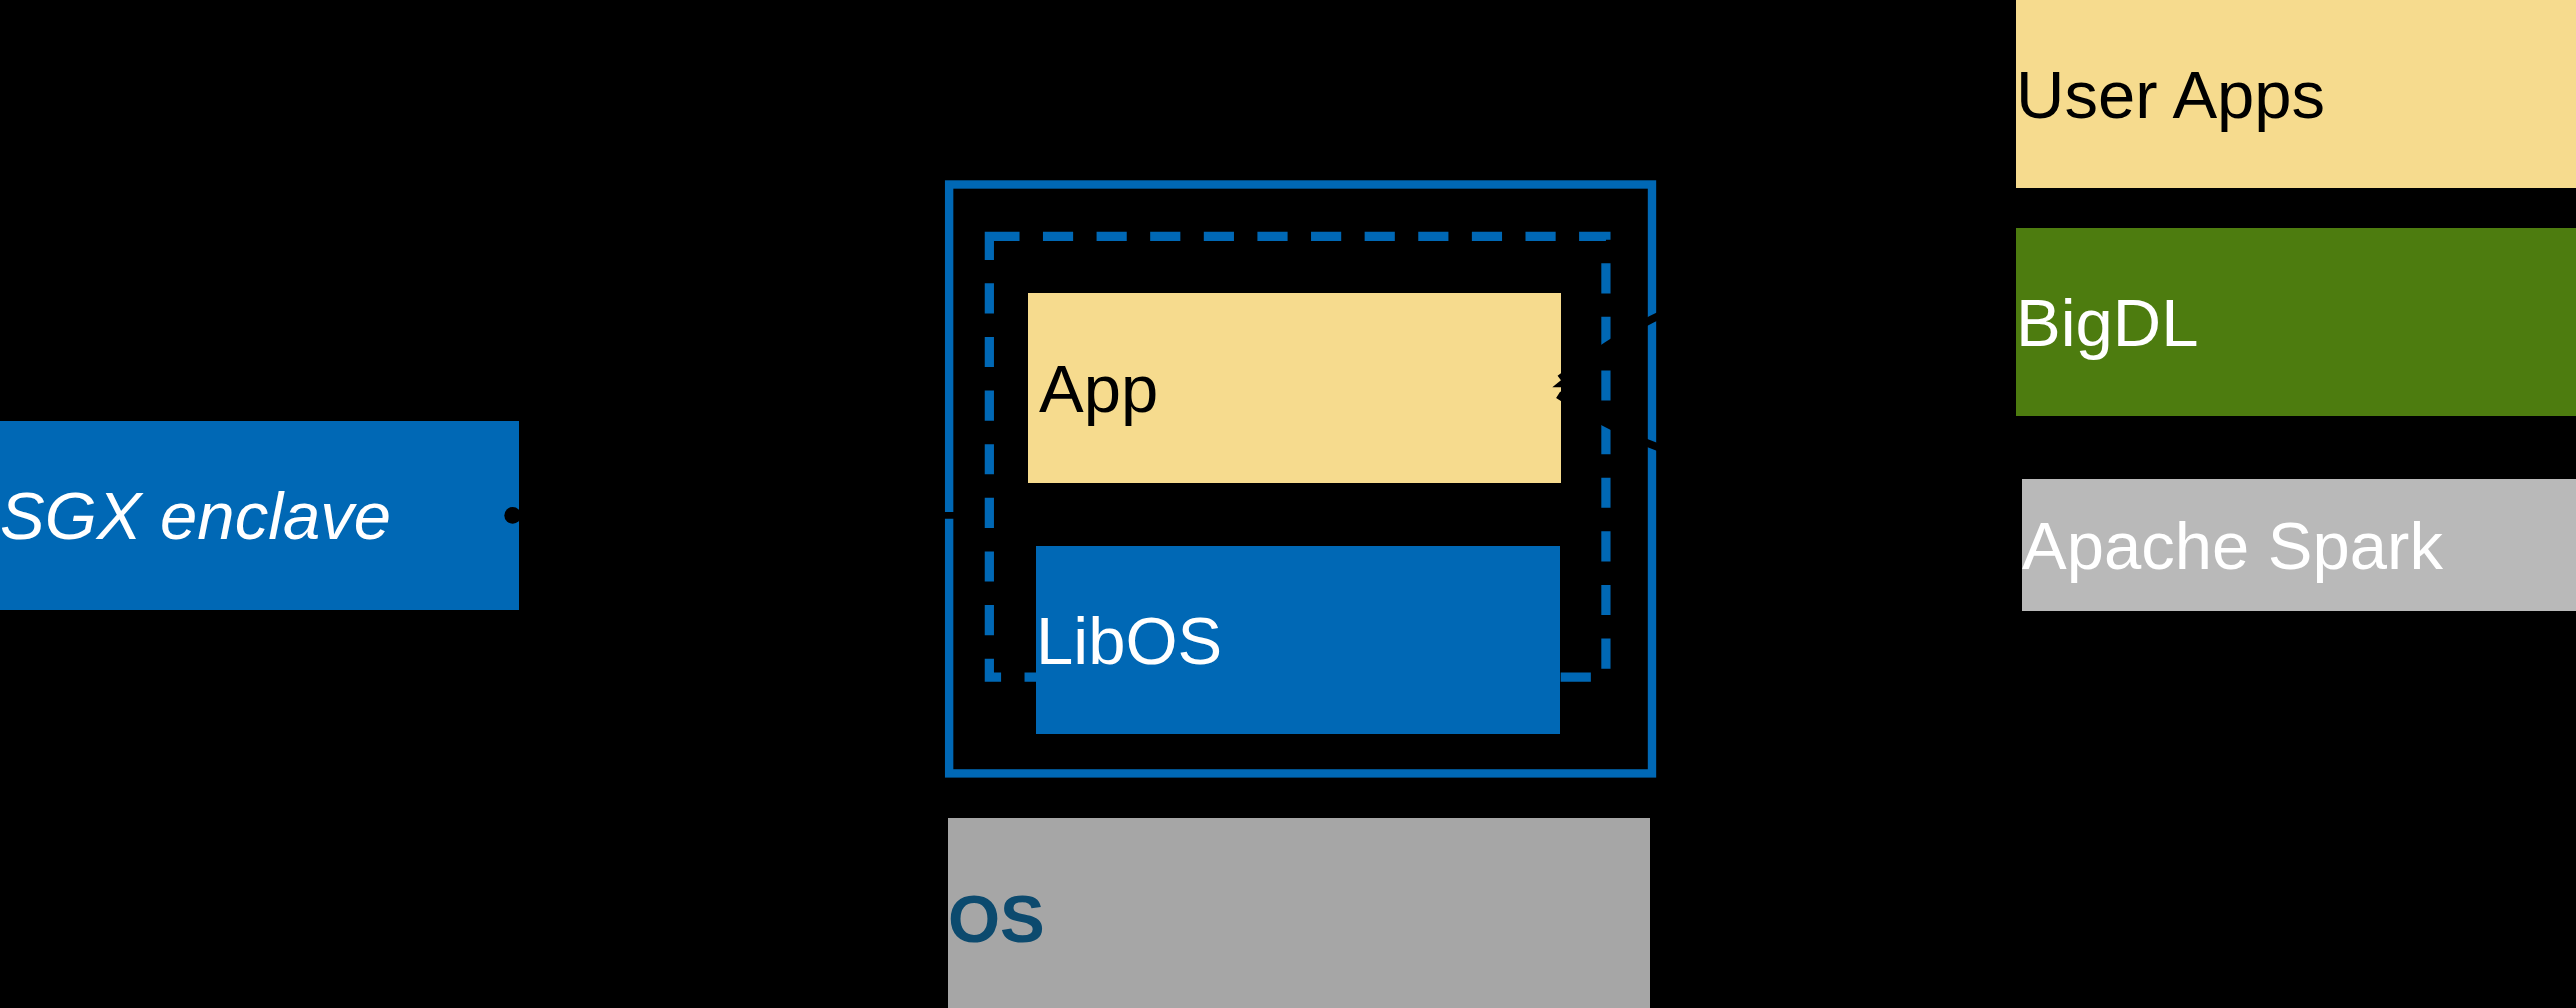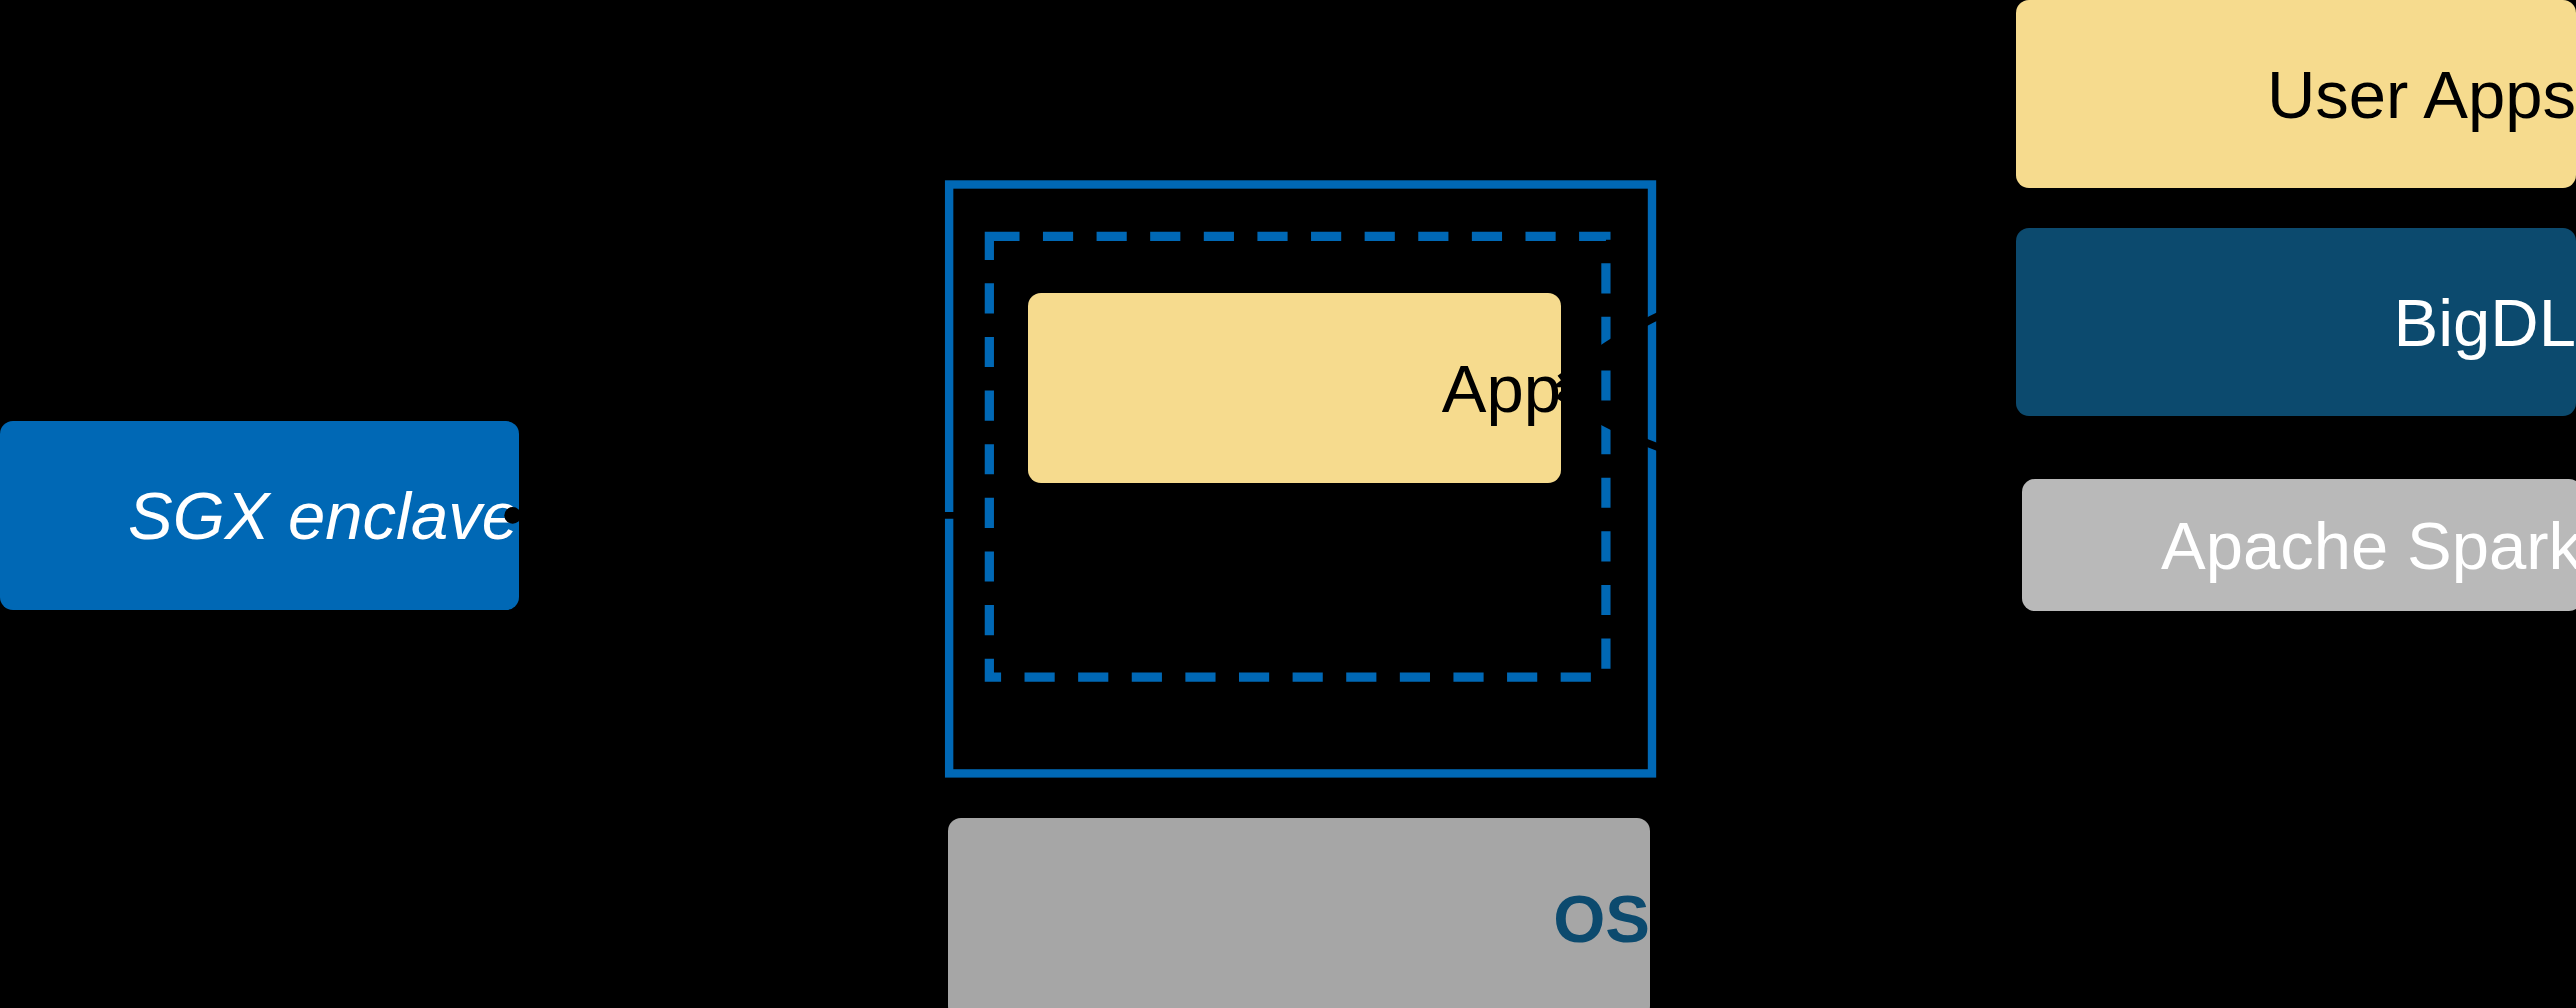--- a/index.html
+++ b/index.html
@@ -18,43 +18,42 @@
   .layer {
     position: absolute;
     left: 0; top: 0;
     width: 2576px;
     height: 1009px;
   }
   .box {
     position: absolute;
     display: flex;
     align-items: center;
-    justify-content: flex-end;
-    border-radius: 13px;
+    justify-content: flex-start;
   }
   .box .label {
     font-size: 67px;
     line-height: 1;
     white-space: nowrap;
   }
   
   #sgx-box   { left: 0px;    top: 421px;  width: 519px; height: 189px; background: #0068B5; }
   #sgx-box .label { color: #FFFFFF; font-style: italic; }
   
   #app-box   { left: 1028px; top: 293px;  width: 522px; height: 190px; background: #F6DB8E; padding-left: 11px; }
   #app-box .label { color: #000000; }
   #libos-box { left: 1036px; top: 546px;  width: 524px; height: 188px; background: #0068B5; }
   #libos-box .label { color: #FFFFFF; }
   
   #os-box    { left: 948px; top: 818px;  width: 702px; height: 201px; background: #A6A6A6; }
   #os-box .label { color: #0c4a6e; font-weight: 700; }
   
   #user-apps-box { left: 2016px; top: 0px;   width: 560px; height: 188px; background: #F6DB8E; }
   #user-apps-box .label { color: #000000; }
-  #bigdl-box     { left: 2016px; top: 228px; width: 560px; height: 188px; background: #0c4a6e; }
+  #bigdl-box     { left: 2016px; top: 228px; width: 560px; height: 188px; background: #4d7c0f; }
   #bigdl-box .label { color: #FFFFFF; }
   #spark-box     { left: 2016px; top: 479px; width: 560px; height: 132px; background: #B9B9B9; margin-left: 6px; }
   #spark-box .label { color: #FFFFFF; }
 
   svg { display: block; }
   .under { z-index: 1; }
   .boxes { z-index: 2; }
   .over  { z-index: 3; pointer-events: none; }
 </style>
 </head>
@@ -70,20 +69,23 @@
   <div class="layer boxes">
 
     <div class="box" id="sgx-box">
       <span class="label">SGX enclave</span>
     </div>
 
     <div class="box" id="app-box">
       <span class="label">App</span>
     </div>
 
+    <div class="box" id="libos-box">
+      <span class="label">LibOS</span>
+    </div>
 
     <div class="box" id="os-box">
       <span class="label">OS</span>
     </div>
 
     <div class="box" id="user-apps-box">
       <span class="label">User Apps</span>
     </div>
 
     <div class="box" id="bigdl-box">

